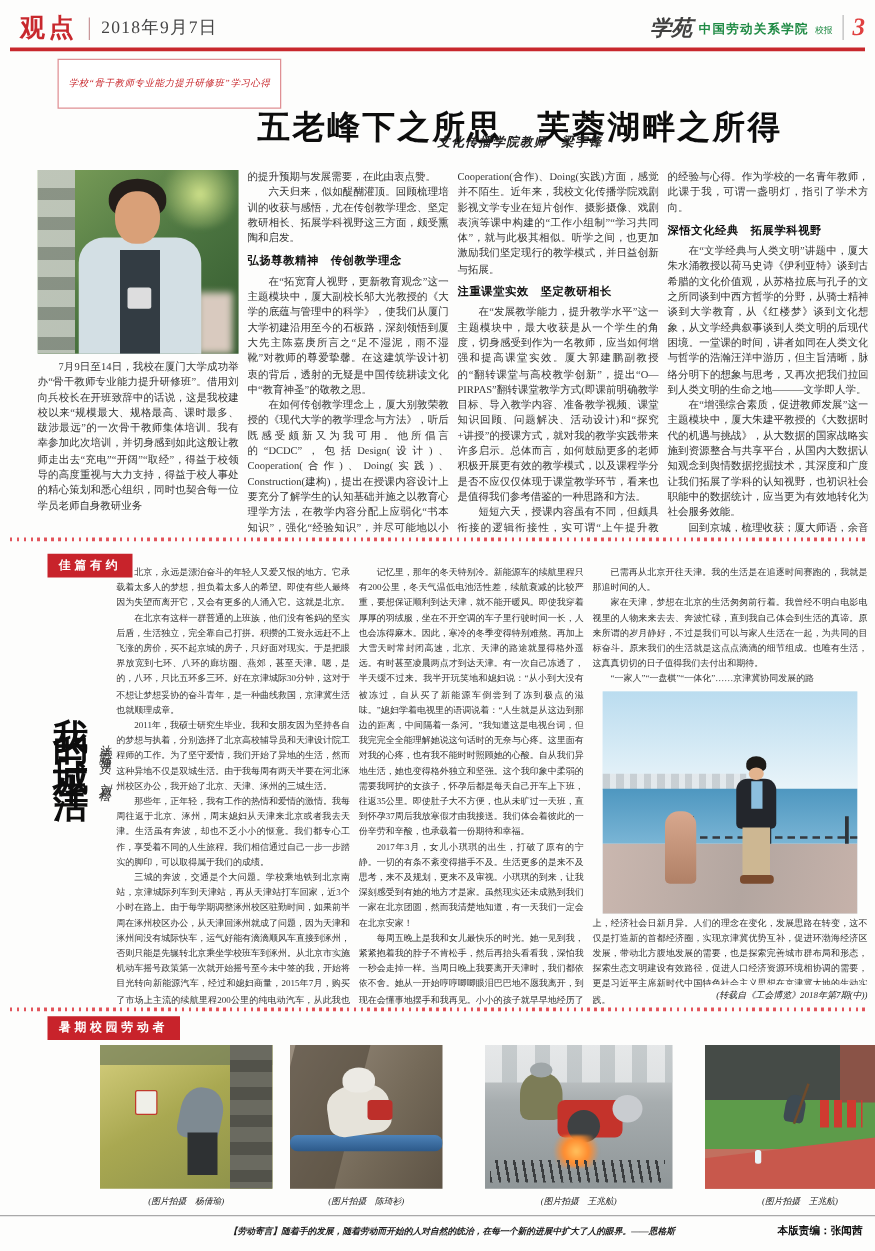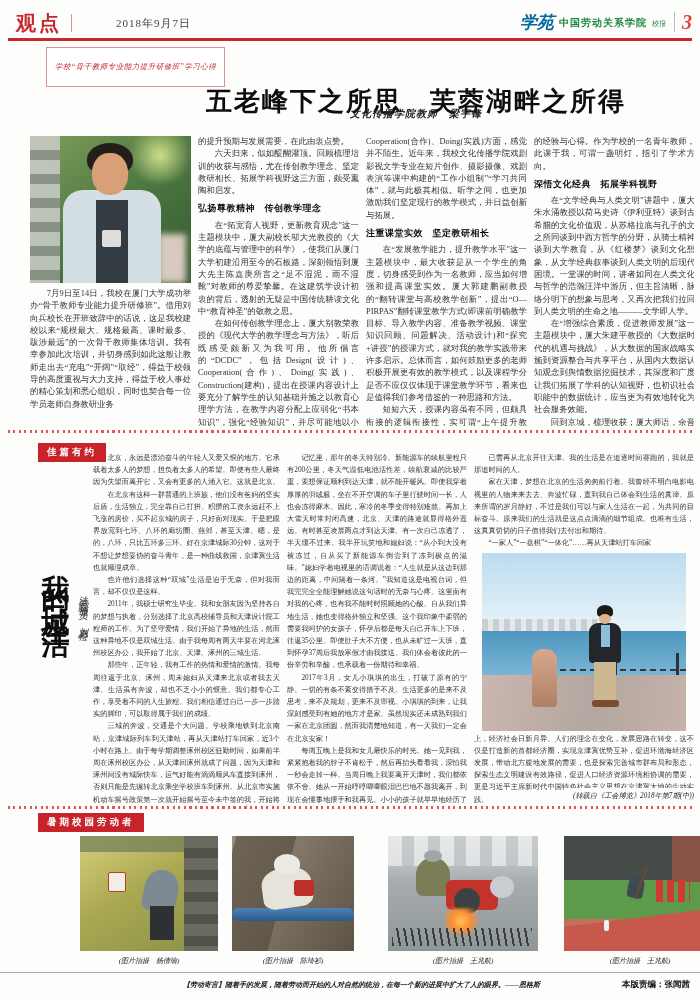--- a/index.html
+++ b/index.html
@@ -6,23 +6,23 @@
   body{
     width:700px;height:1001px;position:relative;background:#fdfdfc;
     font-family:"Liberation Serif","DejaVu Serif",serif;color:#2a2a2a;
     overflow:hidden;
   }
   
   .masthead{position:absolute;top:12px;left:8px;width:684px;height:26px;}
   .mh-left{position:absolute;left:8px;top:0;display:flex;align-items:flex-end;gap:9px;}
   .mh-section{font-size:20px;font-weight:bold;color:#c8282d;letter-spacing:3px;line-height:22px;}
   .mh-vline{width:1px;height:18px;background:#c9989a;margin-bottom:2px;}
-  .mh-date{font-size:11px;color:#444;margin-bottom:3px;letter-spacing:1px;margin-left:35px;}
+  .mh-date{font-size:14px;color:#444;margin-bottom:3px;letter-spacing:1px;}
   .mh-right{position:absolute;right:0;top:0;display:flex;align-items:flex-end;gap:5px;}
-  .logo-script{font-size:17px;font-weight:bold;font-style:italic;color:#0369a1;line-height:18px;font-family:Liberation Serif, serif;}
+  .logo-script{font-size:17px;font-weight:bold;font-style:italic;color:#404040;line-height:18px;font-family:Liberation Serif, serif;}
   .logo-org{font-size:10px;font-weight:bold;color:#1f8a44;letter-spacing:1px;margin-bottom:2px;}
   .logo-sub{font-size:7px;color:#1f8a44;margin-bottom:3px;}
   .page-num{font-size:20px;font-weight:bold;font-style:italic;color:#e04040;border-left:1px solid #bbb;padding-left:7px;margin-left:3px;line-height:20px;}
   .mh-rule{position:absolute;top:38px;left:8px;width:684px;height:2.5px;background:#c8282d;}
   
   .kicker{position:absolute;top:47px;left:46px;border:1px solid #df9094;color:#c8282d;
     font-size:7.5px;font-style:italic;padding:14px 8px;letter-spacing:.5px;background:#fff;}
   
   .a1-title{position:absolute;top:67px;left:140px;width:552px;text-align:center;
     font-size:26px;font-weight:bold;letter-spacing:2px;color:#0d0d0d;}
@@ -192,38 +192,37 @@
 <div class="divider" style="top:430px;"></div>
 <div class="label-red" style="top:443px;left:38px;">佳篇有约</div>
 
 <div class="a2">
   <div class="a2-vtitle">我的三城生活</div>
   <div class="a2-vbyline">法学院辅导员　刘惠松</div>
 
   <div class="a2-col" id="a2c1">
     <p>北京，永远是漂泊奋斗的年轻人又爱又恨的地方。它承载着太多人的梦想，担负着太多人的希望。即使有些人最终因为失望而离开它，又会有更多的人涌入它。这就是北京。</p>
     <p>在北京有这样一群普通的上班族，他们没有爸妈的坚实后盾，生活独立，完全靠自己打拼。积攒的工资永远赶不上飞涨的房价，买不起京城的房子，只好面对现实。于是把眼界放宽到七环、八环的廊坊圈、燕郊，甚至天津。嗯，是的，八环，只比五环多三环。好在京津城际30分钟，这对于不想让梦想妥协的奋斗青年，是一种曲线救国，京津冀生活也就顺理成章。</p>
-    <p>也许他们选择这种“双城”生活是迫于无奈，但对我而言，却不仅仅是这样。</p>
     <p>2011年，我硕士研究生毕业。我和女朋友因为坚持各自的梦想与执着，分别选择了北京高校辅导员和天津设计院工程师的工作。为了坚守爱情，我们开始了异地的生活，然而这种异地不仅是双城生活。由于我每周有两天半要在河北涿州校区办公，我开始了北京、天津、涿州的三城生活。</p>
     <p>那些年，正年轻，我有工作的热情和爱情的激情。我每周往返于北京、涿州，周末媳妇从天津来北京或者我去天津。生活虽有奔波，却也不乏小小的惬意。我们都专心工作，享受着不同的人生旅程。我们相信通过自己一步一步踏实的脚印，可以取得属于我们的成绩。</p>
     <p>三城的奔波，交通是个大问题。学校乘地铁到北京南站，京津城际列车到天津站，再从天津站打车回家，近3个小时在路上。由于每学期调整涿州校区驻勤时间，如果前半周在涿州校区办公，从天津回涿州就成了问题，因为天津和涿州间没有城际快车，运气好能有滴滴顺风车直接到涿州，否则只能是先辗转北京乘坐学校班车到涿州。从北京市实施机动车摇号政策第一次就开始摇号至今未中签的我，开始将目光转向新能源汽车，经过和媳妇商量，2015年7月，购买了市场上主流的续航里程200公里的纯电动汽车，从此我也成为了绿色出行队伍中的一员。北京天津135公里，北京涿州75公里，天津涿州145公里，是我和车一周的行动轨迹。</p>
 
   </div>
 
   <div class="a2-col" id="a2c2">
     <p>记忆里，那年的冬天特别冷。新能源车的续航里程只有200公里，冬天气温低电池活性差，续航衰减的比较严重，要想保证顺利到达天津，就不能开暖风。即使我穿着厚厚的羽绒服，坐在不开空调的车子里行驶时间一长，人也会冻得麻木。因此，寒冷的冬季变得特别难熬。再加上大雪天时常封闭高速，北京、天津的路途就显得格外遥远。有时甚至凌晨两点才到达天津。有一次自己冻透了，半天缓不过来。我半开玩笑地和媳妇说：“从小到大没有被冻过，自从买了新能源车倒尝到了冻到极点的滋味。”媳妇学着电视里的语调说着：“人生就是从这边到那边的距离，中间隔着一条河。”我知道这是电视台词，但我完完全全能理解她说这句话时的无奈与心疼。这里面有对我的心疼，也有我不能时时照顾她的心酸。自从我们异地生活，她也变得格外独立和坚强。这个我印象中柔弱的需要我呵护的女孩子，怀孕后都是每天自己开车上下班，往返35公里。即使肚子大不方便，也从未旷过一天班，直到怀孕37周后我放寒假才由我接送。我们体会着彼此的一份辛劳和辛酸，也承载着一份期待和幸福。</p>
     <p>2017年3月，女儿小琪琪的出生，打破了原有的宁静。一切的有条不紊变得措手不及。生活更多的是来不及思考，来不及规划，更来不及审视。小琪琪的到来，让我深刻感受到有她的地方才是家。虽然现实还未成熟到我们一家在北京团圆，然而我清楚地知道，有一天我们一定会在北京安家！</p>
     <p>每周五晚上是我和女儿最快乐的时光。她一见到我，紧紧抱着我的脖子不肯松手，然后再抬头看看我，深怕我一秒会走掉一样。当周日晚上我要离开天津时，我们都依依不舍。她从一开始哼哼唧唧眼泪巴巴地不愿我离开，到现在会懂事地摆手和我再见。小小的孩子就早早地经历了一周一次的分别，我心疼也充满感恩。我常常坚定地认为她是个极其阳光聪明且懂事的孩子，她的每一个转变我都不想错过，我迫不及待地想和她们每天生活在一起。</p>
 
   </div>
 
   <div class="a2-col" id="a2c3">
     <p>已需再从北京开往天津。我的生活是在追逐时间赛跑的，我就是那追时间的人。</p>
     <p>家在天津，梦想在北京的生活匆匆前行着。我曾经不明白电影电视里的人物来来去去、奔波忙碌，直到我自己体会到生活的真谛。原来所谓的岁月静好，不过是我们可以与家人生活在一起，为共同的目标奋斗。原来我们的生活就是这点点滴滴的细节组成。也唯有生活，这真真切切的日子值得我们去付出和期待。</p>
-    <p>“一家人”“一盘棋”“一体化”……再从天津站打车回家</p>
+    <p>“一家人”“一盘棋”“一体化”……京津冀协同发展的路</p>
     <div class="photo-a2">
       <div class="sky"></div>
       <div class="city"></div>
       <div class="sea"></div>
       <div class="ground"></div>
       <div class="post" style="left:70px;"></div>
       <div class="post" style="left:132px;"></div>
       <div class="post" style="left:194px;"></div>
       <div class="chain"></div>
       <div class="bollard"></div>

